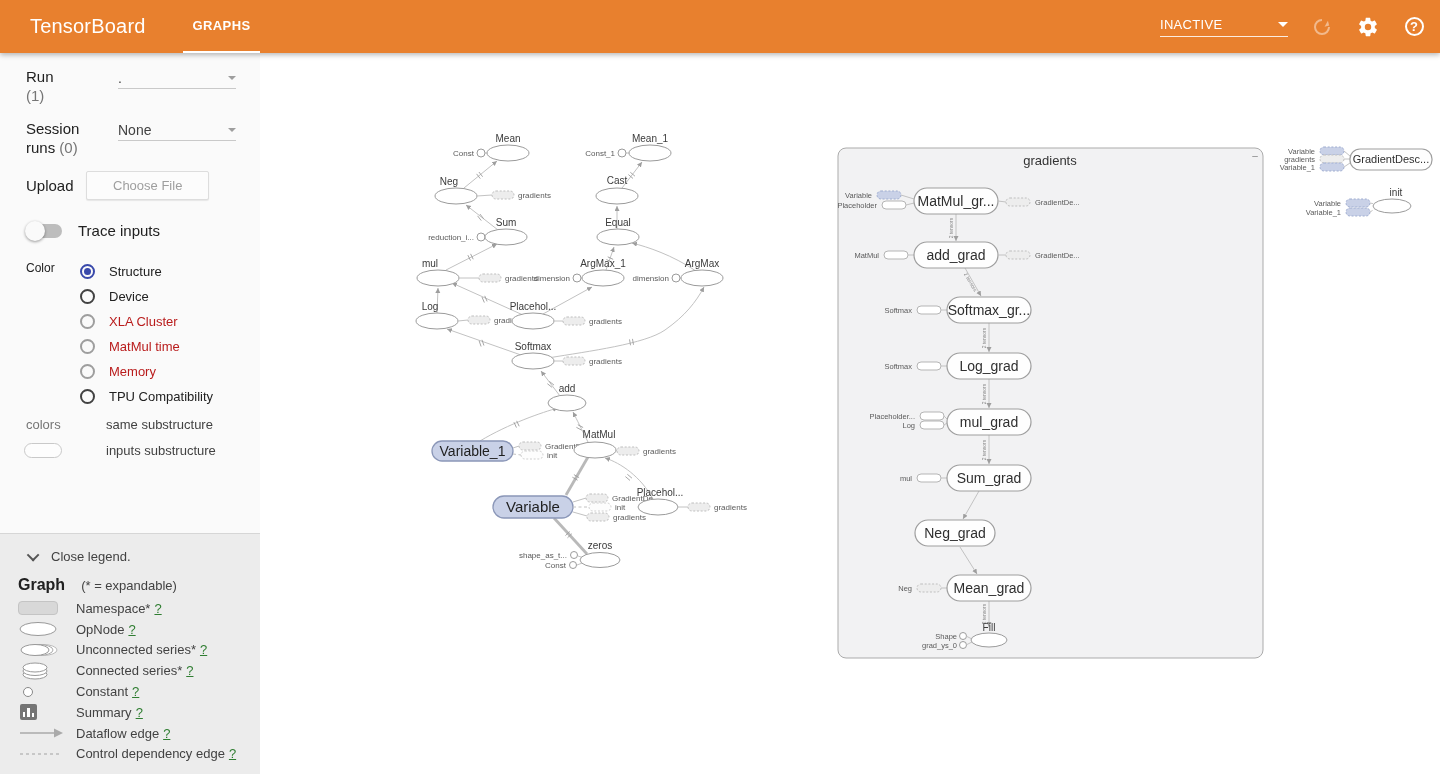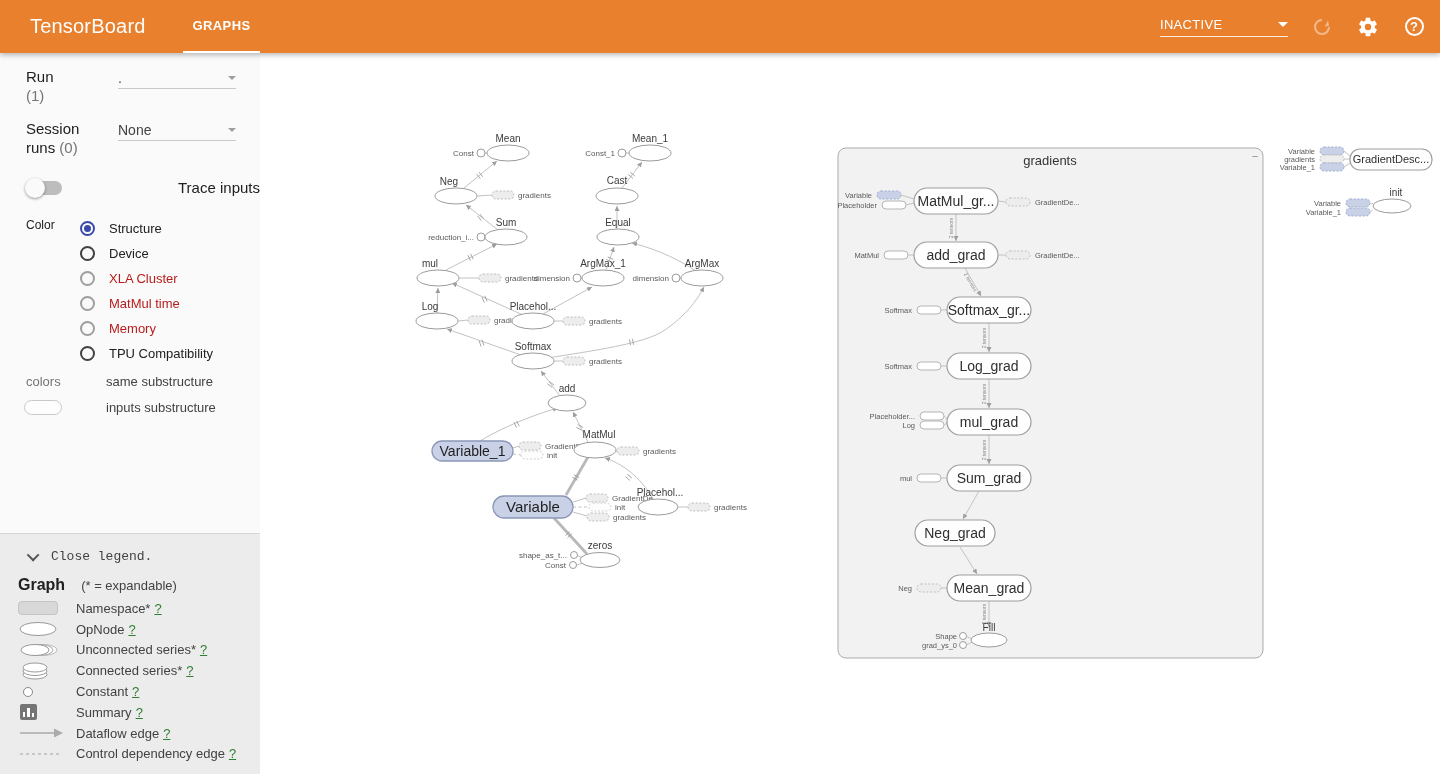--- a/index.html
+++ b/index.html
@@ -38,21 +38,21 @@
   .ctl-label { width:92px; font-size:15px; color:#212121; line-height:19px; }
   .ctl-label .count { color:#757575; }
   .ctl-field { width:118px; border-bottom:1px solid #c9c9c9; display:flex;
     align-items:center; font-size:14px; color:#424242; height:22px; cursor:pointer; }
   .ctl-field .caret { margin-left:auto; width:0; height:0;
     border-left:4px solid transparent; border-right:4px solid transparent;
     border-top:4px solid #9e9e9e; }
   .choose-btn { font-size:13px; color:#9e9e9e; background:#fcfcfc;
     border:1px solid #ddd; border-radius:2px; padding:6px 26px;
     box-shadow:0 1px 1px rgba(0,0,0,.08); cursor:pointer; }
-  .toggle-row { display:flex; align-items:center; gap:16px; margin:22px 0 0 28px;justify-content:space-between; }
+  .toggle-row { display:flex; align-items:center; gap:16px; margin:22px 0 0 28px; }
   .toggle { width:34px; height:14px; background:#bdbdbd; border-radius:7px;
     position:relative; cursor:pointer; }
   .toggle .thumb { position:absolute; left:-3px; top:-3px; width:20px; height:20px;
     border-radius:50%; background:#fafafa; box-shadow:0 1px 3px rgba(0,0,0,.4); }
   .toggle-label { font-size:15px; color:#212121; }
   .color-section { display:flex; margin:20px 0 0 26px; }
   .color-title { width:54px; font-size:12px; color:#212121; padding-top:2px; }
   .radio-row { display:flex; align-items:center; gap:14px; height:25px; cursor:pointer; }
   .radio { width:15px; height:15px; border:2px solid #424242; border-radius:50%;
     position:relative; flex:none; }
@@ -65,21 +65,21 @@
   .radio-row.strong .radio { border-width:2.5px; }
   .swatch-row { display:flex; align-items:center; margin:4px 0 0 26px; height:22px; }
   .swatch-key { width:54px; font-size:13px; color:#757575; }
   .swatch-shape { width:38px; height:15px; border:1px solid #c9c9c9; border-radius:8px;
     background:#fdfdfd; }
   .swatch-val { font-size:13px; color:#424242; margin-left:16px; }
   .swatch-val.shift { margin-left:0; }
   .legend-panel { position:absolute; left:0; top:480px; width:260px; height:241px;
     background:#ececec; border-top:1px solid #d6d6d6; padding-top:12px; }
   .legend-close { display:flex; align-items:center; gap:12px; margin-left:30px;
-    font-size:13px; color:#424242; cursor:pointer; height:20px;font-family:Liberation Mono, monospace; }
+    font-size:13px; color:#424242; cursor:pointer; height:20px; }
   .chev { width:9px; height:9px; border-left:2px solid #555; border-bottom:2px solid #555;
     transform:rotate(-45deg) translateY(-2px); }
   .legend-head { display:flex; align-items:baseline; gap:16px; margin:10px 0 4px 18px; }
   .legend-title { font-size:16px; font-weight:700; color:#212121; }
   .legend-note { font-size:13px; color:#424242; }
   .legend-item { display:flex; align-items:center; margin-left:18px; height:20.8px; }
   .legend-icon { width:58px; display:flex; align-items:center; }
   .legend-text { font-size:13px; color:#424242; }
   .help-link { color:#2f7d31; text-decoration:underline; margin-left:4px;
     font-size:13px; cursor:pointer; }
@@ -161,20 +161,24 @@
       <div>Session</div>
       <div><span>runs</span>
         <span class="count">(0)</span></div>
     </div>
     <div class="ctl-field">
       <span>None</span>
       <span class="caret"></span>
     </div>
   </div>
 
+  <div class="ctl-row" style="align-items:center">
+    <div class="ctl-label" style="width:60px">Upload</div>
+    <button class="choose-btn">Choose File</button>
+  </div>
 
   <div class="toggle-row">
     <div class="toggle">
         <div class="thumb"></div>
       </div>
     <div class="toggle-label">Trace inputs</div>
   </div>
 
   <div class="color-section">
     <div class="color-title">Color</div>

